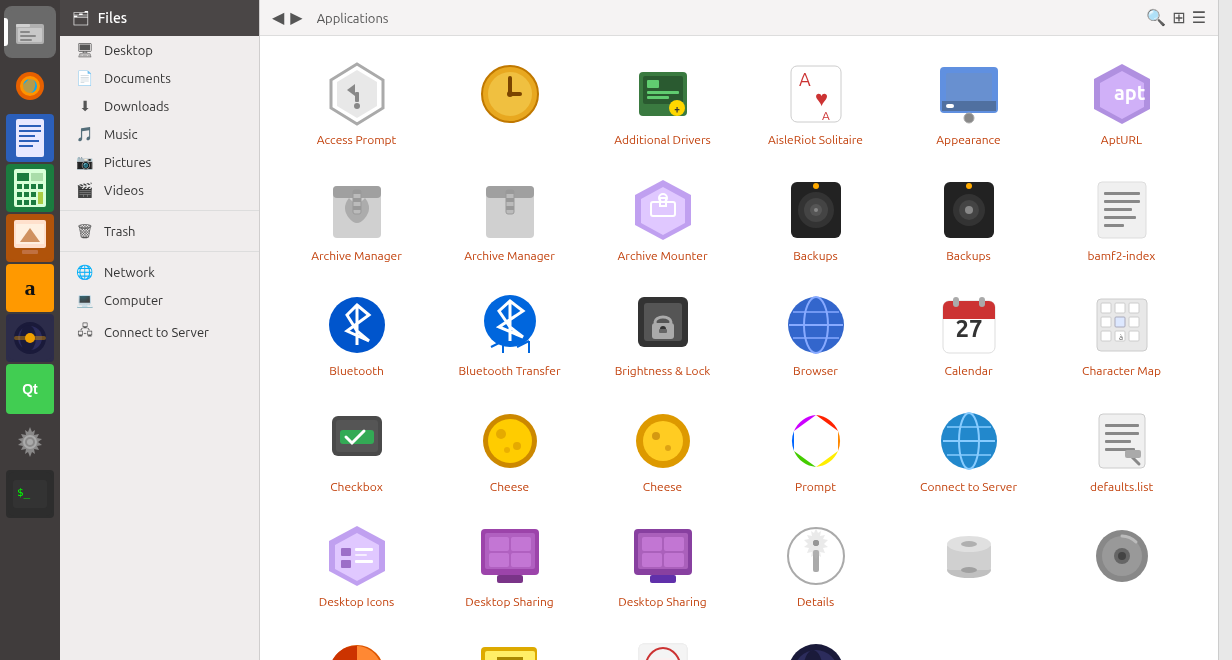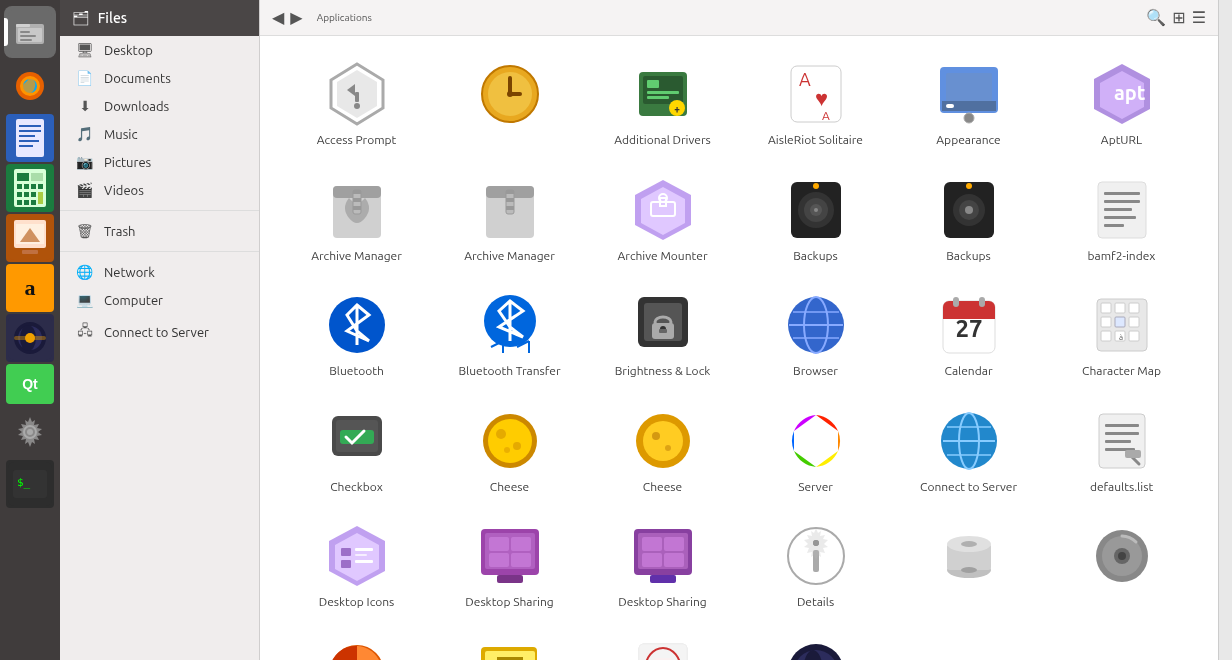--- a/index.html
+++ b/index.html
@@ -127,21 +127,21 @@
     .app-icon {
       width: 64px;
       height: 64px;
       display: flex;
       align-items: center;
       justify-content: center;
       font-size: 40px;
     }
     .app-label {
       font-size: 12px;
-      color: #404040;
+      color: #c2410c;
       text-align: left;
       line-height: 1.3;
       max-width: 110px;
     }
 
     
     .app-grid::-webkit-scrollbar { width: 10px; }
     .app-grid::-webkit-scrollbar-track { background: #f0f0f0; }
     .app-grid::-webkit-scrollbar-thumb { background: #bbb; border-radius: 5px; }
 
@@ -242,21 +242,21 @@
         <circle cx="18" cy="18" r="16" fill="#1a1a3a"></circle>
         <circle cx="18" cy="18" r="12" fill="#2c2c5c"></circle>
         <ellipse cx="16" cy="18" rx="8" ry="13" fill="#1a1a3a"></ellipse>
         <circle cx="18" cy="18" r="5" fill="#f0a000"></circle>
         <rect x="2" y="16" width="32" height="4" rx="2" fill="#f0a000" opacity="0.4"></rect>
       </svg>
     </div>
 
   </div>
 
-  <div class="taskbar-item" style="background:#41cd52; border-radius:4px; width:48px; height:40px; position:relative;">
+  <div class="taskbar-item" style="background:#41cd52; border-radius:4px; width:48px; height:50px; position:relative;">
     <div class="icon-inner" style="background:#41cd52;">
       <span style="font-size:14px; font-weight:bold; color:white; font-family:sans-serif;">Qt</span>
     </div>
 
   </div>
 
   <div class="taskbar-item">
     <div class="icon-inner">
       <svg width="34" height="34" viewBox="0 0 34 34">
         <circle cx="17" cy="17" r="6" fill="none" stroke="#aaa" stroke-width="2"></circle>
@@ -323,21 +323,21 @@
   <div class="sidebar-item">
     <span class="si-icon">🖧</span>
     <span>Connect to Server</span>
   </div>
 </div>
 
 <div class="main">
   <div class="main-toolbar">
     <button style="background:none;border:none;font-size:16px;cursor:pointer;color:#555;">◀</button>
     <button style="background:none;border:none;font-size:16px;cursor:pointer;color:#555;">▶</button>
-    <span style="font-size:10px;color:#555;margin-left:8px;">Applications</span>
+    <span style="font-size:13px;color:#555;margin-left:8px;">Applications</span>
     <div style="flex:1"></div>
     <button style="background:none;border:none;font-size:16px;cursor:pointer;color:#555;">🔍</button>
     <button style="background:none;border:none;font-size:16px;cursor:pointer;color:#555;">⊞</button>
     <button style="background:none;border:none;font-size:16px;cursor:pointer;color:#555;">☰</button>
   </div>
   <div class="app-grid">
 
     <div class="app-item">
       <div class="app-icon">
         <svg width="56" height="64" viewBox="0 0 56 64">
@@ -623,21 +623,21 @@
           <circle cx="30" cy="30" r="28" fill="white"></circle>
           <path d="M30 4 A26 26 0 0 1 52 20 Z" fill="#ff2200"></path>
           <path d="M52 20 A26 26 0 0 1 52 40 Z" fill="#ff8800"></path>
           <path d="M52 40 A26 26 0 0 1 30 56 Z" fill="#ffee00"></path>
           <path d="M30 56 A26 26 0 0 1 8 40 Z" fill="#44cc00"></path>
           <path d="M8 40 A26 26 0 0 1 8 20 Z" fill="#0066ff"></path>
           <path d="M8 20 A26 26 0 0 1 30 4 Z" fill="#cc00ff"></path>
           <circle cx="30" cy="30" r="10" fill="white"></circle>
         </svg>
       </div>
-      <span class="app-label">Server</span>
+      <span class="app-label">Prompt</span>
     </div>
 
     <div class="app-item">
       <div class="app-icon">
         <svg width="60" height="60" viewBox="0 0 60 60">
           <circle cx="30" cy="30" r="28" fill="#2288cc"></circle>
           <ellipse cx="30" cy="30" rx="10" ry="28" fill="none" stroke="#88ccff" stroke-width="2"></ellipse>
           <line x1="4" y1="30" x2="56" y2="30" stroke="#88ccff" stroke-width="2"></line>
           <line x1="8" y1="16" x2="52" y2="16" stroke="#88ccff" stroke-width="1.5"></line>
           <line x1="8" y1="44" x2="52" y2="44" stroke="#88ccff" stroke-width="1.5"></line>

